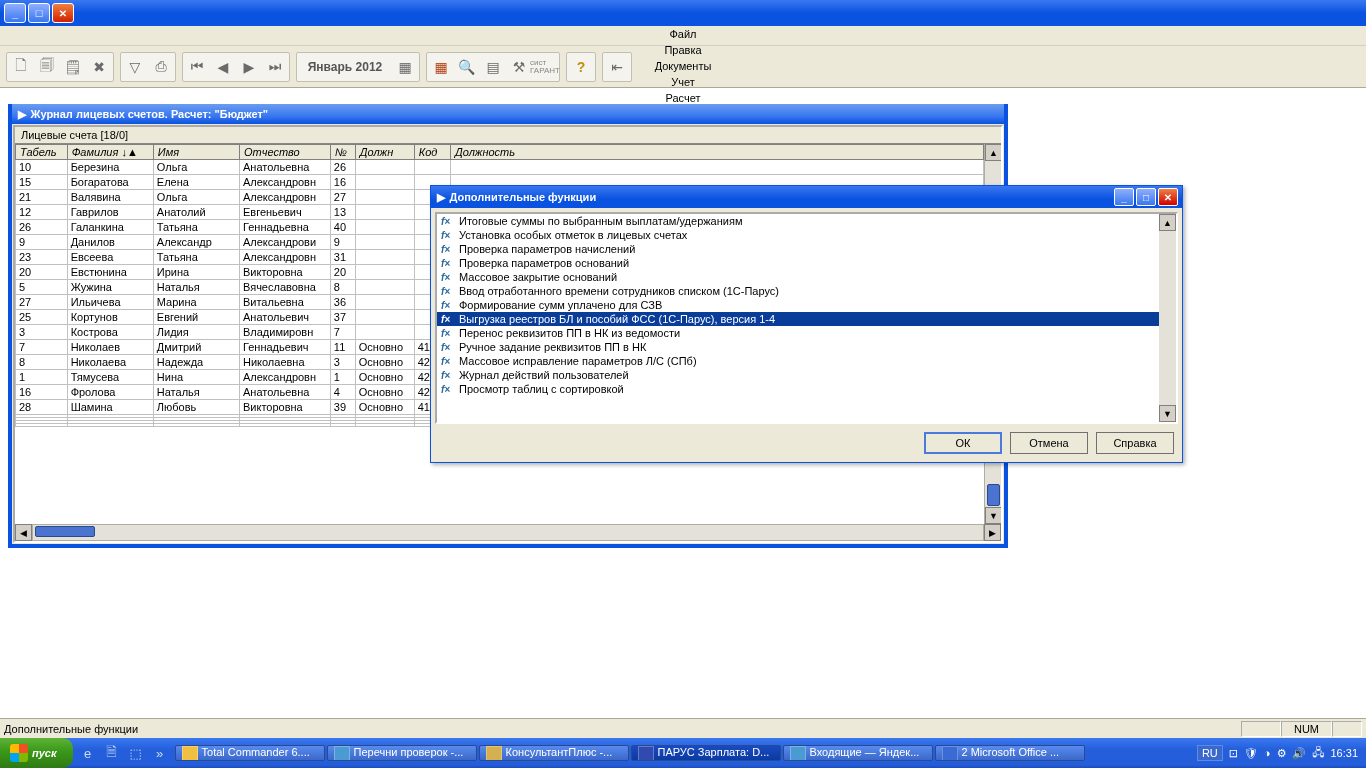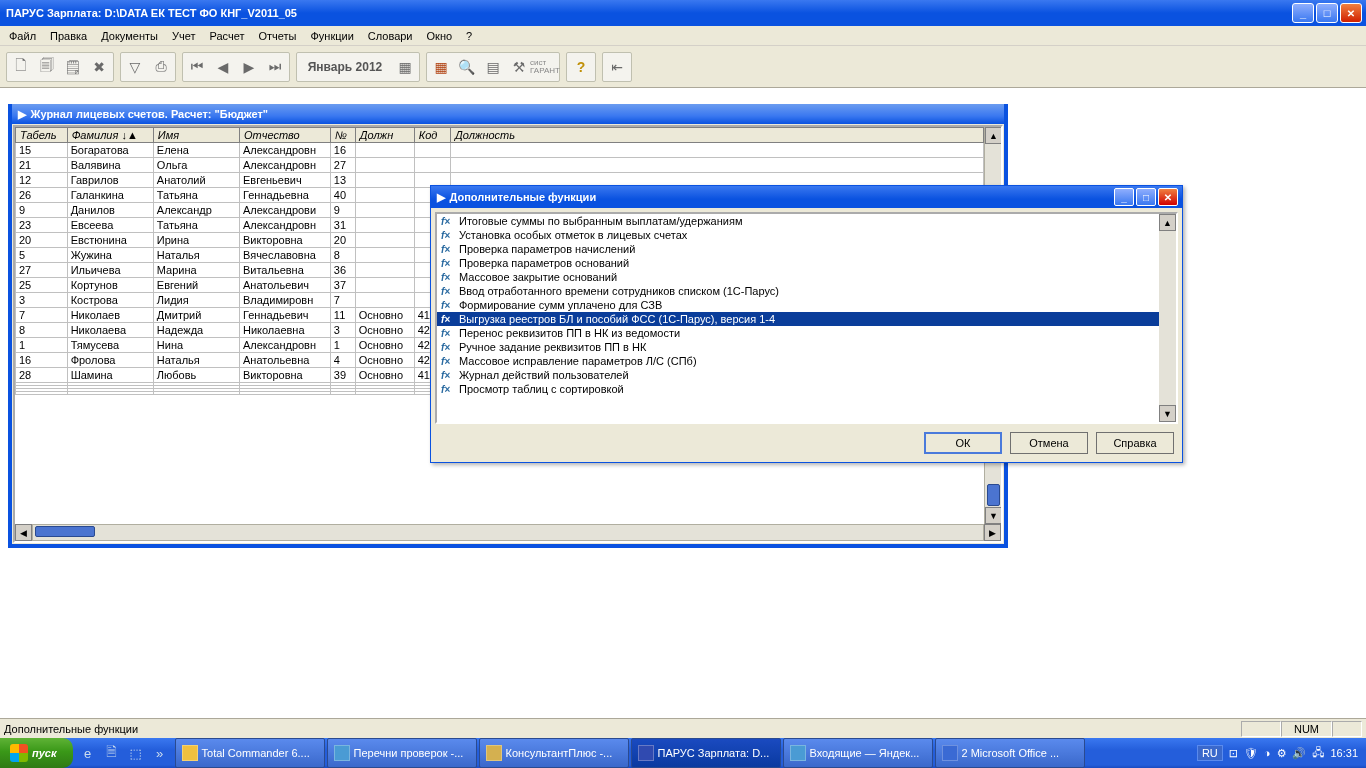--- a/index.html
+++ b/index.html
@@ -7,21 +7,21 @@
 .titlebar { height: 26px; background: linear-gradient(to bottom, #3a78f0 0%, #0a52e0 50%, #0a52e0 100%); display: flex; align-items: center; padding: 0 4px; color: #fff; font-weight: bold; font-size: 12px; }
 .titlebar .title-text { flex: 1; padding-left: 2px; }
 .win-btns { display: flex; gap: 2px; }
 .win-btn { width: 22px; height: 20px; background: linear-gradient(to bottom, #6ab 0%, #1a52e0 100%); border: 1px solid #0a3; border-radius: 3px; display: flex; align-items: center; justify-content: center; color: #fff; font-weight: bold; cursor: pointer;}
 .win-btn.min::before { content: "_"; }
 .win-btn.max::before { content: "□"; }
 .win-btn.close { background: linear-gradient(to bottom, #f08040, #d02000); border-color: #fff; }
 .win-btn.close::before { content: "✕"; font-size: 10px;}
 .win-btn.blue { background: linear-gradient(to bottom, #8faefe, #3a78f0); border-color: #fff;}
 
-.menubar { height: 20px; background: #ece9d8; display: flex; align-items: center; padding: 0 2px; border-bottom: 1px solid #d4d0c8; }
+.menubar { height: 20px; background: #ece9d8; display: flex; align-items: center; padding: 0 2px; border-bottom: 1px solid #d4d0c8; flex-direction: column; }
 .menu-item { padding: 2px 7px; cursor: pointer; }
 
 .toolbar { height: 42px; background: #ece9d8; border-bottom: 1px solid #aca899; display: flex; align-items: center; padding: 2px 6px; gap: 0;}
 .tb-group { display: flex; border: 1px solid #c0c0b0; padding: 1px; background: #f4f3ee; border-radius: 2px; margin-right: 6px;}
 .tb-btn { width: 26px; height: 26px; display: flex; align-items: center; justify-content: center; cursor: pointer; border: 1px solid transparent; color: #6a6a6a; font-size: 14px; }
 .tb-btn.wide { width: 94px; font-size: 12px; font-weight: bold; color: #555; cursor: default;}
 
 
 .inner-window { position: absolute; left: 8px; top: 105px; width: 1000px; height: 444px; border: 4px solid #0a52e0; border-top: none; background: #ece9d8;}
 .inner-title { height: 20px; background: linear-gradient(to bottom, #6b9cf0 0%, #3a78f0 60%, #0a52e0 100%); display: flex; align-items: center; padding: 0 6px; color: #fff; font-weight: bold; }
@@ -76,32 +76,31 @@
 .statusbar { position: absolute; left:0; right:0; bottom: 30px; height: 20px; background: #ece9d8; border-top: 1px solid #aca899; display: flex; align-items: center; padding: 0 4px; font-size:11px;}
 .status-cells { margin-left: auto; display:flex; }
 .status-cell { border: 1px inset #fff; padding: 1px 12px; font-size: 11px; }
 
 .taskbar { position: absolute; left:0; right:0; bottom:0; height: 30px; background: linear-gradient(to bottom, #3a78f0 0%, #245edb 40%, #245edb 90%, #1a4abf 100%); display:flex; align-items:center; padding-right: 4px;}
 .start-btn { height: 30px; padding: 0 16px 0 10px; background: linear-gradient(to bottom, #5fb336 0%, #3a9818 45%, #2f7a14 100%); color:#fff; font-weight:bold; font-style:italic; font-size:14px; display:flex; align-items:center; gap:4px; border-radius: 0 10px 10px 0; cursor:pointer;}
 .start-logo { width:18px; height:18px; background: conic-gradient(#f25022 0 90deg, #7FBA00 90deg 180deg, #00A4EF 180deg 270deg, #FFB900 270deg 360deg); border-radius:3px;}
 .ql { display:flex; gap:2px; margin: 0 4px;}
 .ql-btn { width: 22px; height: 24px; display:flex; align-items:center; justify-content:center; color:#cde; font-size:13px; cursor:pointer;}
 .task-btns { display:flex; gap: 2px; flex:1; overflow:hidden;}
-.task-btn { height: 30px; min-width: 150px; max-width: 155px; background: linear-gradient(to bottom, #5a8aed 0%, #3a68cb 100%); border: 1px solid #2a4a90; border-radius: 2px; display:flex; align-items:center; gap: 4px; padding: 0 6px; color:#fff; font-size:11px; cursor:pointer; overflow:hidden; white-space:nowrap;}
+.task-btn { height: 16px; min-width: 150px; max-width: 155px; background: linear-gradient(to bottom, #5a8aed 0%, #3a68cb 100%); border: 1px solid #2a4a90; border-radius: 2px; display:flex; align-items:flex-start; gap: 4px; padding: 0 6px; color:#fff; font-size:11px; cursor:pointer; overflow:hidden; white-space:nowrap;}
 .task-btn.active { background: linear-gradient(to bottom, #1a4ac0 0%, #0a3aa0 100%); }
 .task-icon { width: 16px; height: 16px; background: #4a9bd4; border: 1px solid #fff4; flex: 0 0 16px;}
 .tray { display:flex; align-items:center; gap: 6px; padding: 0 4px; color:#fff; font-size: 11px;}
 .clock { font-size: 11px; color:#fff;}
 .lang { background: #3a68cb; padding:1px 4px; border:1px solid #5a8aed;}
 </style>
 </head>
 <body>
 
 <div class="titlebar">
-  <span class="title-text">ПАРУС Зарплата: D:\DATA ЕК ТЕСТ ФО КНГ_V2011_05</span>
   <div class="win-btns">
     <div class="win-btn blue min"></div>
     <div class="win-btn blue max"></div>
     <div class="win-btn close"></div>
   </div>
 </div>
 
 <div class="menubar" id="menubar">
     <div class="menu-item">Файл</div>
     <div class="menu-item">Правка</div>
@@ -151,37 +150,48 @@
   </div>
 </div>
 
 <div class="inner-window" style="top:104px;">
   <div class="inner-title">
     <span class="arrow">▶</span>
     <span>Журнал лицевых счетов. Расчет: "Бюджет"</span>
   </div>
   <div class="inner-body">
     <div class="right-panel">
+      <div class="grid-header">Лицевые счета [18/0]</div>
       <div style="display:flex; flex:1; overflow:hidden;">
         <div class="grid">
           <table class="data" id="grid-table">
             <thead>
                 <tr id="grid-head-row">
                   <th style="width: 38px;">Табель</th>
                   <th style="width: 76px;">Фамилия <span style="font-style:normal">↓▲</span></th>
                   <th style="width: 76px;">Имя</th>
                   <th style="width: 80px;">Отчество</th>
                   <th style="width: 22px;">№</th>
                   <th style="width: 52px;">Должн</th>
                   <th style="width: 32px;">Код</th>
                   <th style="width: 470px;">Должность</th>
                 </tr>
               </thead>
             <tbody id="grid-body">
                 <tr>
+                  <td style="width: 38px;">10</td>
+                  <td style="width: 76px;">Березина</td>
+                  <td style="width: 76px;">Ольга</td>
+                  <td style="width: 80px;">Анатольевна</td>
+                  <td style="width: 22px;">26</td>
+                  <td style="width: 52px;"></td>
+                  <td style="width: 32px;"></td>
+                  <td style="width: 470px;"></td>
+                </tr>
+                <tr>
                   <td style="width: 38px;">15</td>
                   <td style="width: 76px;">Богаратова</td>
                   <td style="width: 76px;">Елена</td>
                   <td style="width: 80px;">Александровн</td>
                   <td style="width: 22px;">16</td>
                   <td style="width: 52px;"></td>
                   <td style="width: 32px;"></td>
                   <td style="width: 470px;"></td>
                 </tr>
                 <tr>

